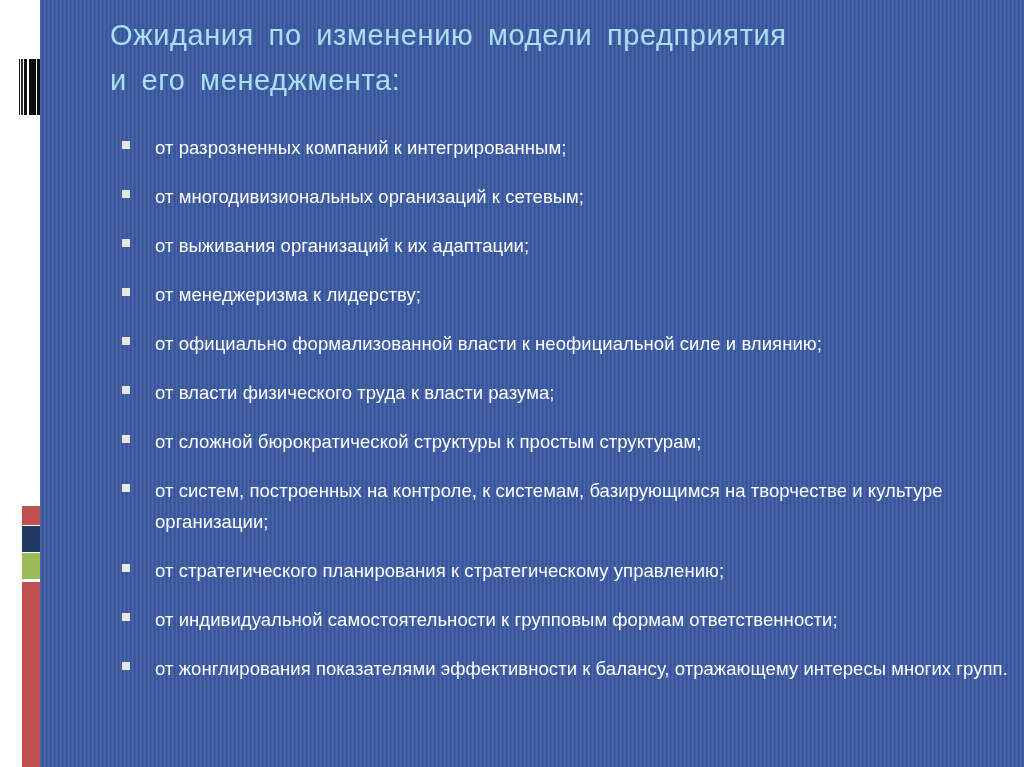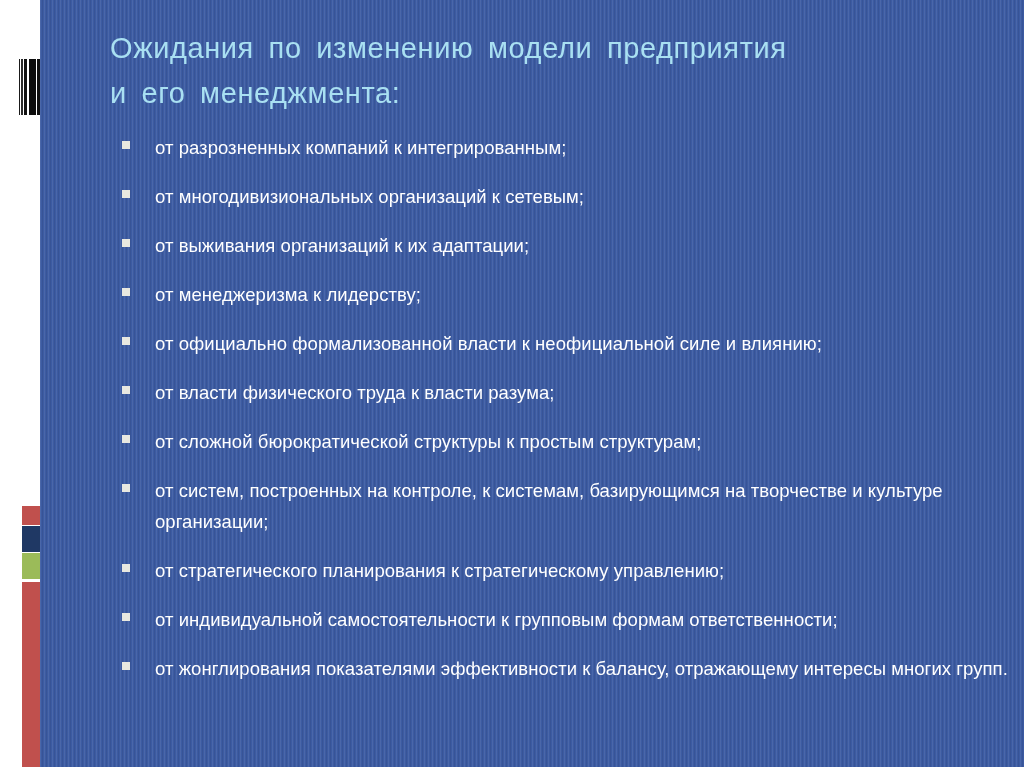--- a/index.html
+++ b/index.html
@@ -83,21 +83,21 @@
         rgba(0,0,0,0.075) 3px,
         rgba(0,0,0,0.00) 3px,
         rgba(0,0,0,0.00) 4px
       );
   }
 
   
   .title {
     position: absolute;
     left: 70px;
-    top: 26px;
+    top: 13px;
     width: 880px;
     color: #a9e0f2;
     font-size: 29px;
     line-height: 45px;
     letter-spacing: 0.6px;
     word-spacing: 6px;
     white-space: pre-line;
   }
 
   

